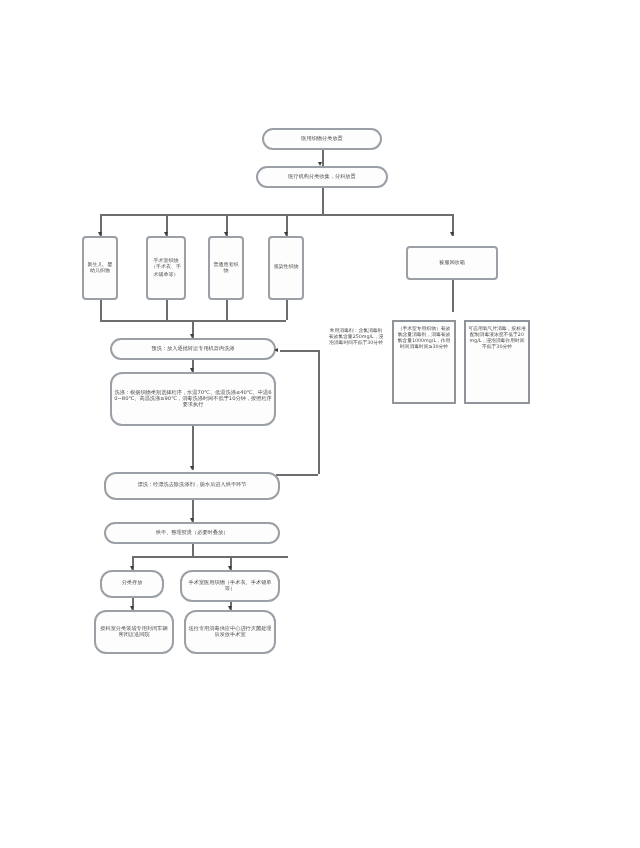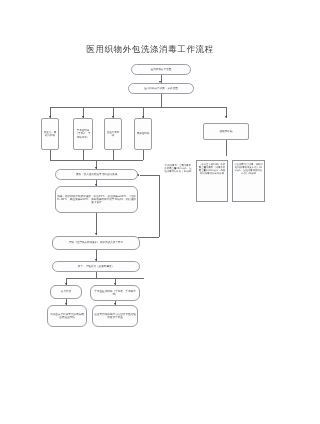--- a/index.html
+++ b/index.html
@@ -72,21 +72,20 @@
     border-top:1.6px solid transparent;
     border-bottom:1.6px solid transparent;
     border-right:2.2px solid #3d3d3d;
   }
 </style>
 </head>
 <body>
 
 <div class="page">
 
-  <div class="title">医用织物外包洗涤消毒工作流程</div>
 
   <div class="node round" style="left:131px;top:64px;width:60px;height:11px;">医用织物分类放置</div>
 
   <div class="ln v" style="left:160.7px;top:75px;height:8px;"></div>
   <div class="arw" style="left:159.2px;top:81px;"></div>
 
   <div class="node round" style="left:128px;top:83px;width:66px;height:11px;">医疗机构分类收集，分科放置</div>
 
   <div class="ln v" style="left:160.7px;top:94px;height:13px;"></div>
 

